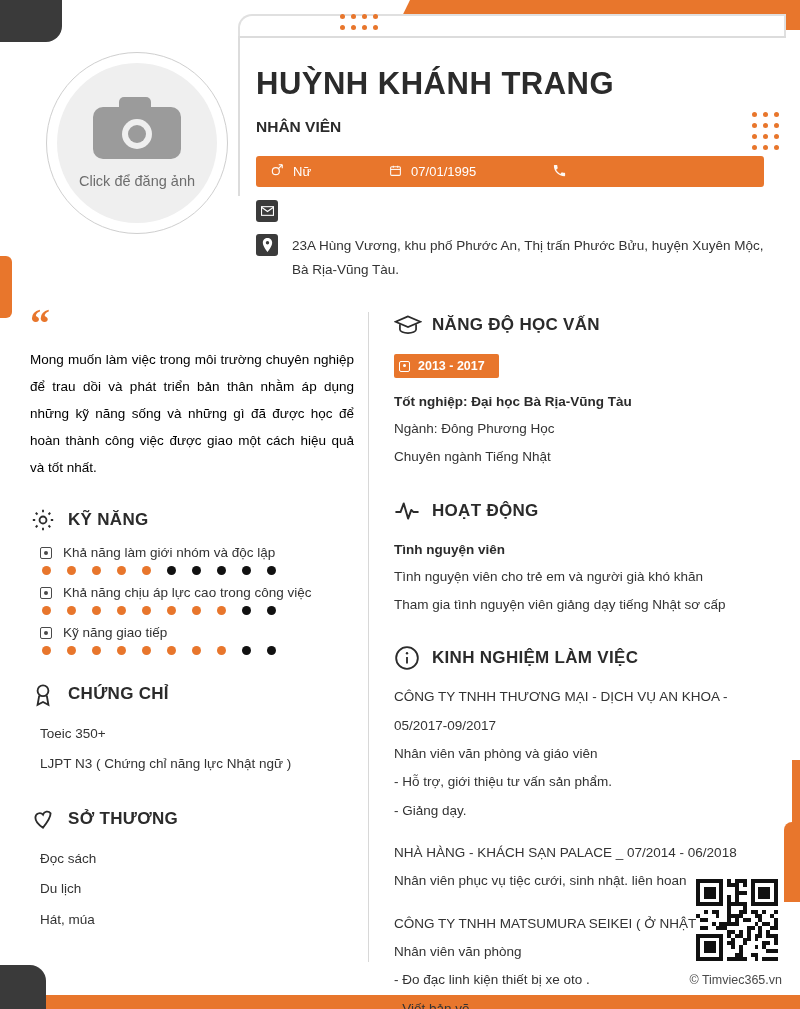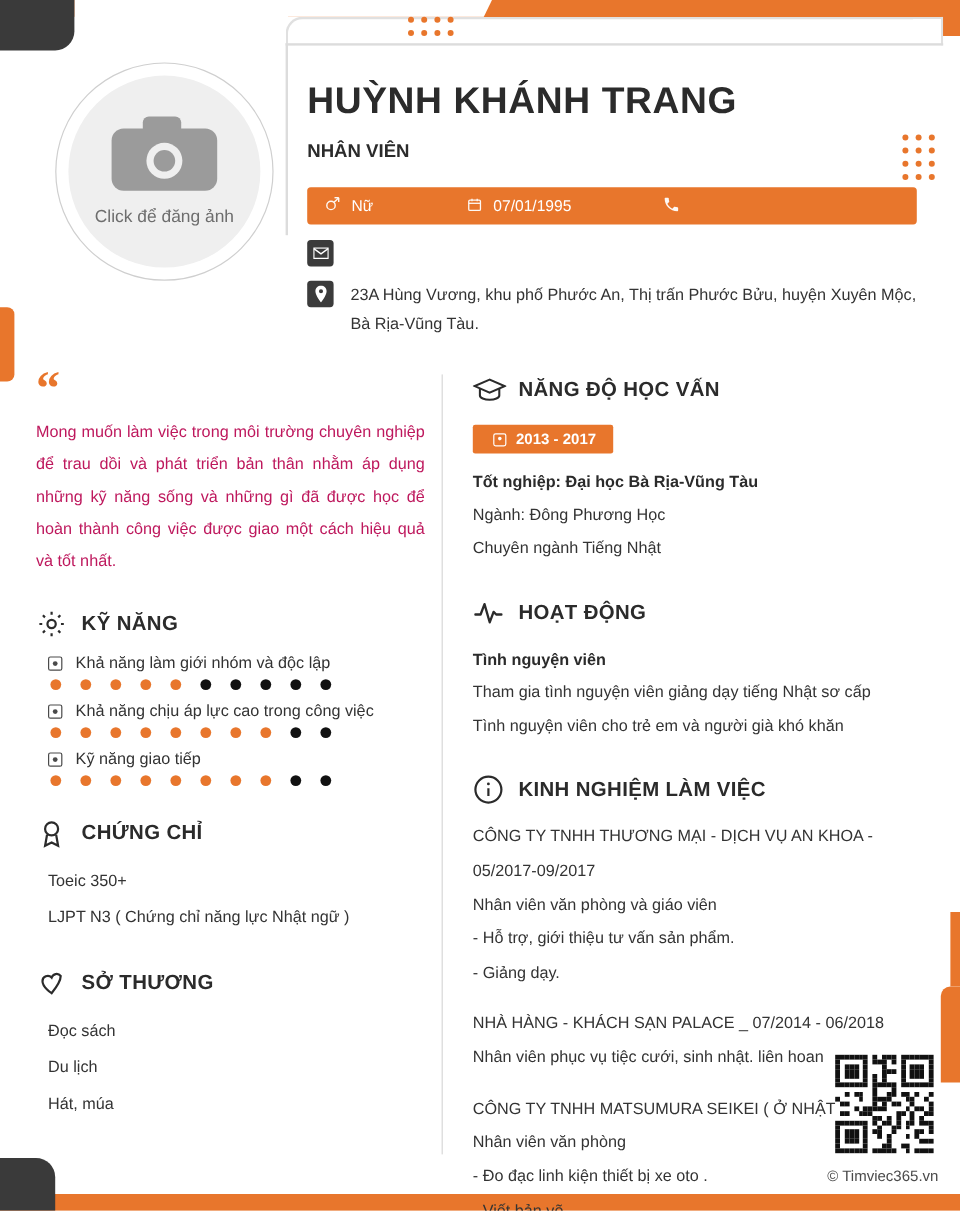--- a/index.html
+++ b/index.html
@@ -145,21 +145,21 @@
     background: #d8d8d8;
   }
   .left-col { position: absolute; left: 30px; top: 312px; width: 330px; }
   .right-col { position: absolute; left: 394px; top: 312px; width: 390px; }
 
   .quote-mark {
     font-size: 40px; color: #e8762c; font-weight: bold;
     font-family: "Liberation Serif", serif; line-height: .6; margin-bottom: 10px;
   }
   .summary {
-    font-size: 13.5px; color: #be185d; line-height: 2.0; text-align: justify;
+    font-size: 13.5px; color: #000000; line-height: 2.0; text-align: justify;
     padding-right: 6px;
   }
 
   .sec-head {
     display: flex; align-items: center; margin: 26px 0 12px 0;
   }
   .sec-head .sec-icon { width: 26px; height: 26px; margin-right: 12px; flex:0 0 26px; }
   .sec-title {
     font-size: 17px; font-weight: bold; color: #2b2b2b; letter-spacing: .3px;
   }
@@ -180,21 +180,21 @@
     background: #111111;
   }
   .rdot.on { background: #e8762c; }
 
   .plain-line { font-size: 13.5px; color: #333333; line-height: 2.25; margin-left: 10px;}
 
   
   .edu-badge {
     display: inline-flex; align-items: center;
     background: #e8762c; color: #ffffff; font-size: 12.5px; font-weight: bold;
-    padding: 5px 14px 5px 17px; border-radius: 2px; margin: 4px 0 10px 0;
+    padding: 5px 14px 5px 5px; border-radius: 2px; margin: 4px 0 10px 0;
   }
   .edu-badge .bsq {
     width: 11px; height: 11px; border: 1.5px solid #ffffff; border-radius: 2px;
     margin-right: 8px; position: relative;
   }
   .edu-badge .bsq::after {
     content:""; position:absolute; left:2.5px; top:2.5px; width:3px;height:3px;
     background:#ffffff; border-radius:50%;
   }
   .r-strong { font-size: 13.5px; font-weight: bold; color: #2b2b2b; line-height: 2.0; }
@@ -464,22 +464,22 @@
 
     <div class="sec-head">
       <span class="sec-icon">
         <svg width="26" height="26" viewBox="0 0 24 24" fill="none" stroke="#2b2b2b" stroke-width="1.8" stroke-linecap="round" stroke-linejoin="round">
           <polyline points="2,13 6,13 9,5 13,19 16,11 18,13 22,13"></polyline>
         </svg>
       </span>
       <span class="sec-title">HOẠT ĐỘNG</span>
     </div>
     <div class="r-strong">Tình nguyện viên</div>
+    <div class="r-line">Tình nguyện viên cho trẻ em và người già khó khăn</div>
     <div class="r-line">Tham gia tình nguyện viên giảng dạy tiếng Nhật sơ cấp</div>
-    <div class="r-line">Tình nguyện viên cho trẻ em và người già khó khăn</div>
 
     <div class="sec-head">
       <span class="sec-icon">
         <svg width="26" height="26" viewBox="0 0 24 24" fill="none" stroke="#2b2b2b" stroke-width="1.7">
           <circle cx="12" cy="12" r="10"></circle>
             <line x1="12" y1="11" x2="12" y2="17"></line>
             <circle cx="12" cy="7.6" r="1.1" fill="#2b2b2b" stroke="none"></circle>
         </svg>
       </span>
       <span class="sec-title">KINH NGHIỆM LÀM VIỆC</span>

